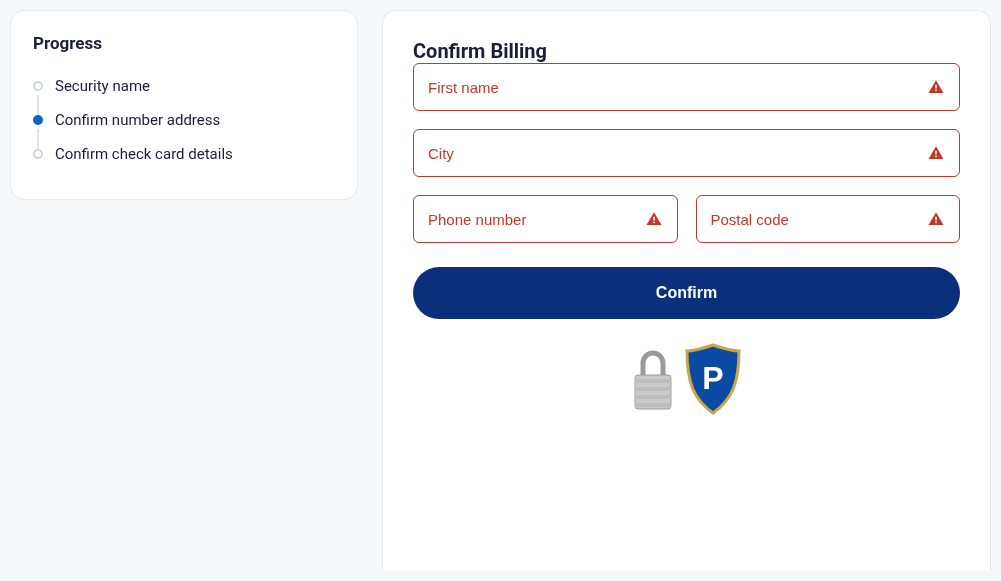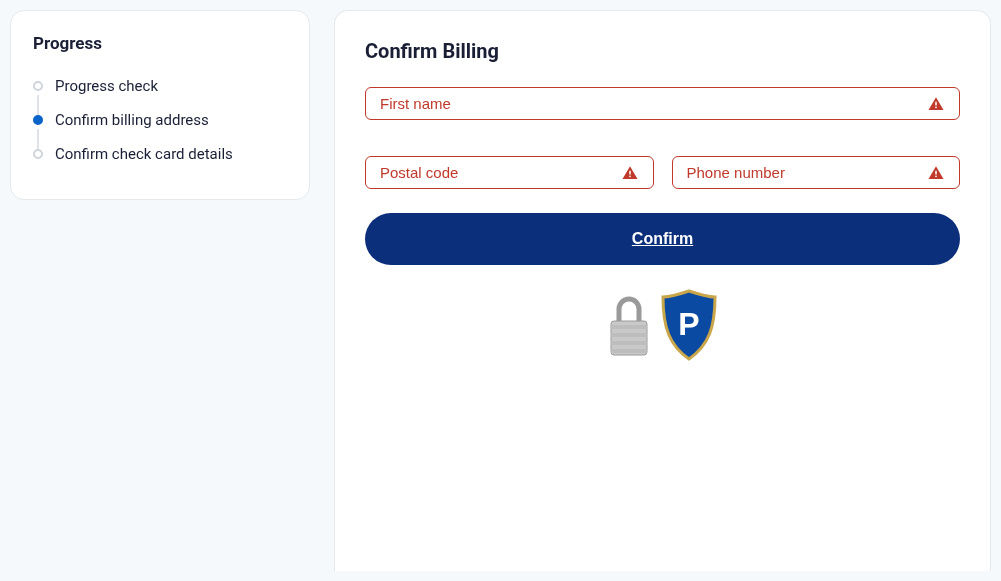--- a/index.html
+++ b/index.html
@@ -8,21 +8,21 @@
     background: #f6f9fc;
     color: #1a1f36;
     width: 1001px;
     height: 581px;
     overflow: hidden;
     display: flex;
     padding: 10px;
     gap: 24px;
   }
   .sidebar {
-    width: 300px;
+    width: 348px;
     background: #fff;
     border: 1px solid #e6e8eb;
     border-radius: 14px;
     padding: 22px 22px 28px 22px;
     align-self: flex-start;
   }
   .sidebar h2 {
     font-size: 17px;
     font-weight: 700;
     margin-bottom: 16px;
@@ -65,30 +65,29 @@
     border-bottom-left-radius: 0;
     border-bottom-right-radius: 0;
     border-bottom: none;
     padding: 28px 30px 16px 30px;
     display: flex;
     flex-direction: column;
   }
   .main h1 {
     font-size: 20px;
     font-weight: 700;
-    margin-bottom: 24px;
   }
   .form { display: flex; flex-direction: column; gap: 18px; }
   .row { display: flex; gap: 18px; }
   .field {
     position: relative;
     flex: 1;
     border: 1.3px solid #c0392b;
     border-radius: 6px;
-    height: 33px;
+    height: 48px;
     display: flex;
     align-items: center;
     padding: 0 44px 0 14px;
   }
   .field input {
     border: none;
     outline: none;
     width: 100%;
     font-size: 15px;
     color: #c0392b;
@@ -107,44 +106,43 @@
   .warn-icon svg { width: 100%; height: 100%; display: block; }
   .confirm-btn {
     margin-top: 6px;
     height: 52px;
     border: none;
     border-radius: 28px;
     background: #0b2f7a;
     color: #fff;
     font-size: 16px;
     font-weight: 600;
-    text-decoration: underline;
     cursor: pointer;
   }
   .trust {
     margin: 22px auto 0;
     display: flex;
     align-items: center;
     gap: 4px;
   }
   .trust svg { display: block; }
 </style>
 </head>
 <body>
 
 <aside class="sidebar">
   <h2>Progress</h2>
   <ul class="progress-list">
     <li class="progress-item">
       <span class="progress-dot"></span>
-      <span>Progress check</span>
+      <span>Security name</span>
     </li>
     <li class="progress-item active">
       <span class="progress-dot"></span>
-      <span>Confirm billing address</span>
+      <span>Confirm number address</span>
     </li>
     <li class="progress-item">
       <span class="progress-dot"></span>
       <span>Confirm check card details</span>
     </li>
   </ul>
 </aside>
 
 <main class="main">
   <h1>Confirm Billing</h1>
@@ -159,36 +157,46 @@
               <path d="M12 3 2 20h20L12 3z" fill="currentColor"></path>
               <rect x="11" y="9" width="2" height="5" fill="#fff"></rect>
               <rect x="11" y="15.5" width="2" height="2" fill="#fff"></rect>
             </svg>
         </span>
       </div>
     </div>
 
 
     <div class="row">
+      <div class="field">
+        <input type="text" placeholder="City" style="">
+        <span class="warn-icon">
+          <svg viewBox="0 0 24 24" fill="currentColor">
+              <path d="M12 3 2 20h20L12 3z" fill="currentColor"></path>
+              <rect x="11" y="9" width="2" height="5" fill="#fff"></rect>
+              <rect x="11" y="15.5" width="2" height="2" fill="#fff"></rect>
+            </svg>
+        </span>
+      </div>
     </div>
 
 
     <div class="row">
       <div class="field">
+        <input type="text" placeholder="Phone number" style="">
+        <span class="warn-icon">
+          <svg viewBox="0 0 24 24" fill="currentColor">
+              <path d="M12 3 2 20h20L12 3z" fill="currentColor"></path>
+              <rect x="11" y="9" width="2" height="5" fill="#fff"></rect>
+              <rect x="11" y="15.5" width="2" height="2" fill="#fff"></rect>
+            </svg>
+        </span>
+      </div>
+      <div class="field">
         <input type="text" placeholder="Postal code" style="">
-        <span class="warn-icon">
-          <svg viewBox="0 0 24 24" fill="currentColor">
-              <path d="M12 3 2 20h20L12 3z" fill="currentColor"></path>
-              <rect x="11" y="9" width="2" height="5" fill="#fff"></rect>
-              <rect x="11" y="15.5" width="2" height="2" fill="#fff"></rect>
-            </svg>
-        </span>
-      </div>
-      <div class="field">
-        <input type="text" placeholder="Phone number" style="">
         <span class="warn-icon">
           <svg viewBox="0 0 24 24" fill="currentColor">
               <path d="M12 3 2 20h20L12 3z" fill="currentColor"></path>
               <rect x="11" y="9" width="2" height="5" fill="#fff"></rect>
               <rect x="11" y="15.5" width="2" height="2" fill="#fff"></rect>
             </svg>
         </span>
       </div>
     </div>
 

